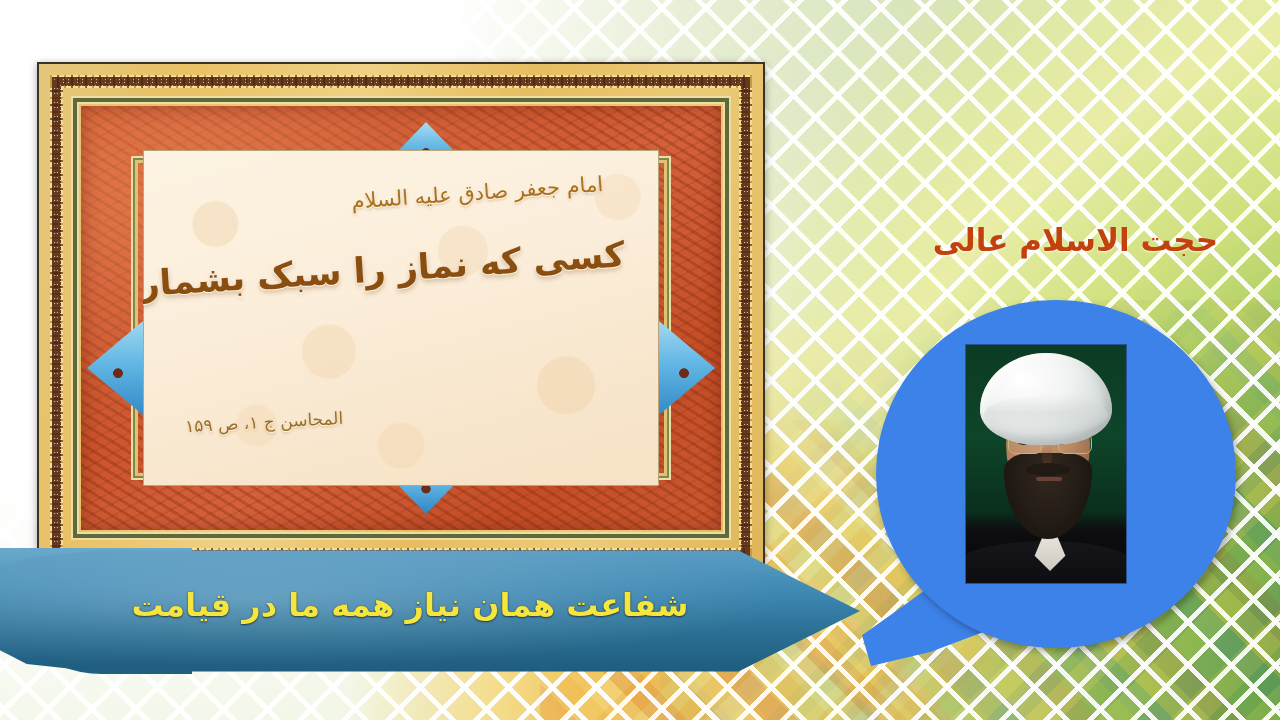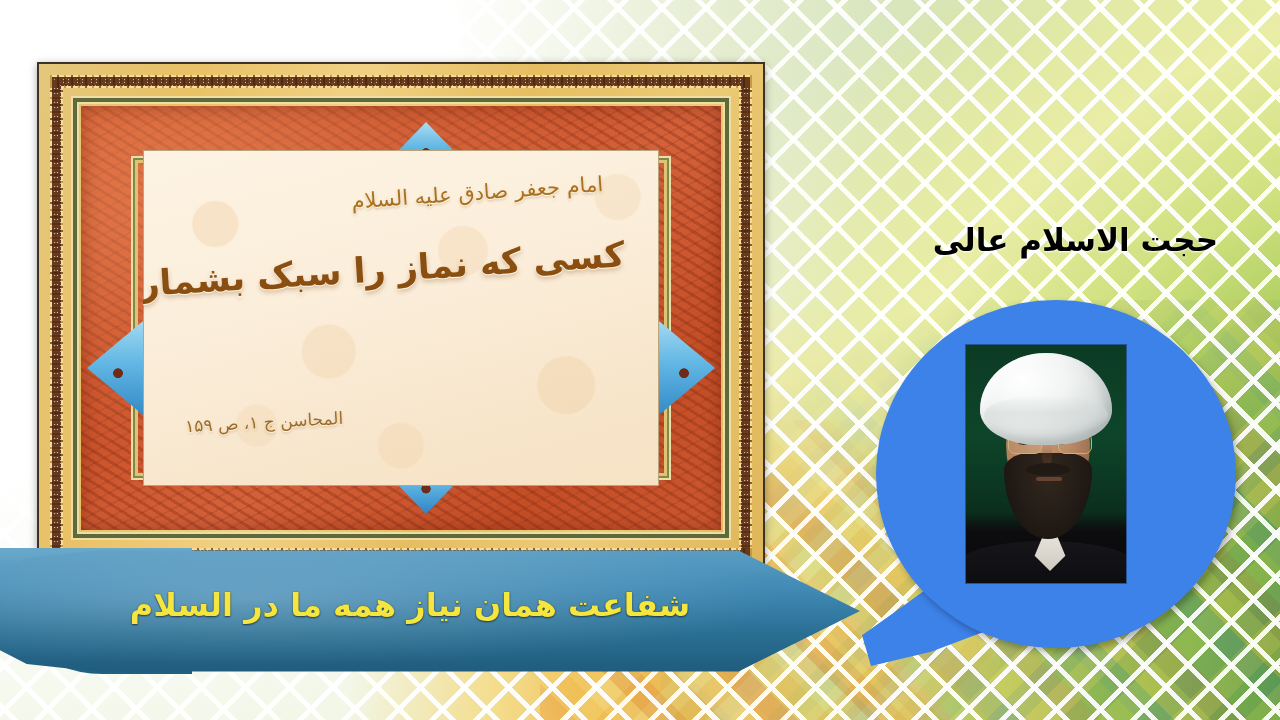--- a/index.html
+++ b/index.html
@@ -354,21 +354,21 @@
   }
 
   
   #headline {
     position:absolute;
     right:62px; top:222px;
     direction:rtl;
     font-family:"DejaVu Sans", sans-serif;
     font-size:31px;
     font-weight:bold;
-    color:#000000;
+    color:#c2410c;
     letter-spacing:0px;
     white-space:nowrap;
     text-shadow:0 1px 2px rgba(255,255,255,.9);
   }
 </style>
 </head>
 <body>
 
 <div id="stage">
 
@@ -400,21 +400,21 @@
       <div class="calli" id="calli-body">کسی که نماز را سبک بشمارد شفاعت ما هرگز شامل حالش نمی شود.</div>
 
       <div class="calli" id="calli-source">المحاسن ج ۱، ص ۱۵۹</div>
     </div>
 
     <div class="watermark">MIM</div>
   </div>
 
   <div id="ribbon-curve"></div>
   <div id="ribbon"></div>
-  <div id="ribbon-text">شفاعت همان نیاز همه ما در السلام</div>
+  <div id="ribbon-text">شفاعت همان نیاز همه ما در قیامت</div>
 
   <div id="headline">حجت الاسلام عالی</div>
 
   <div id="speech-tail"></div>
   <div id="speech-bubble"></div>
 
   <div id="portrait">
     <div id="p-shoulders"></div>
     <div id="p-collar"></div>
     <div id="p-face"></div>

